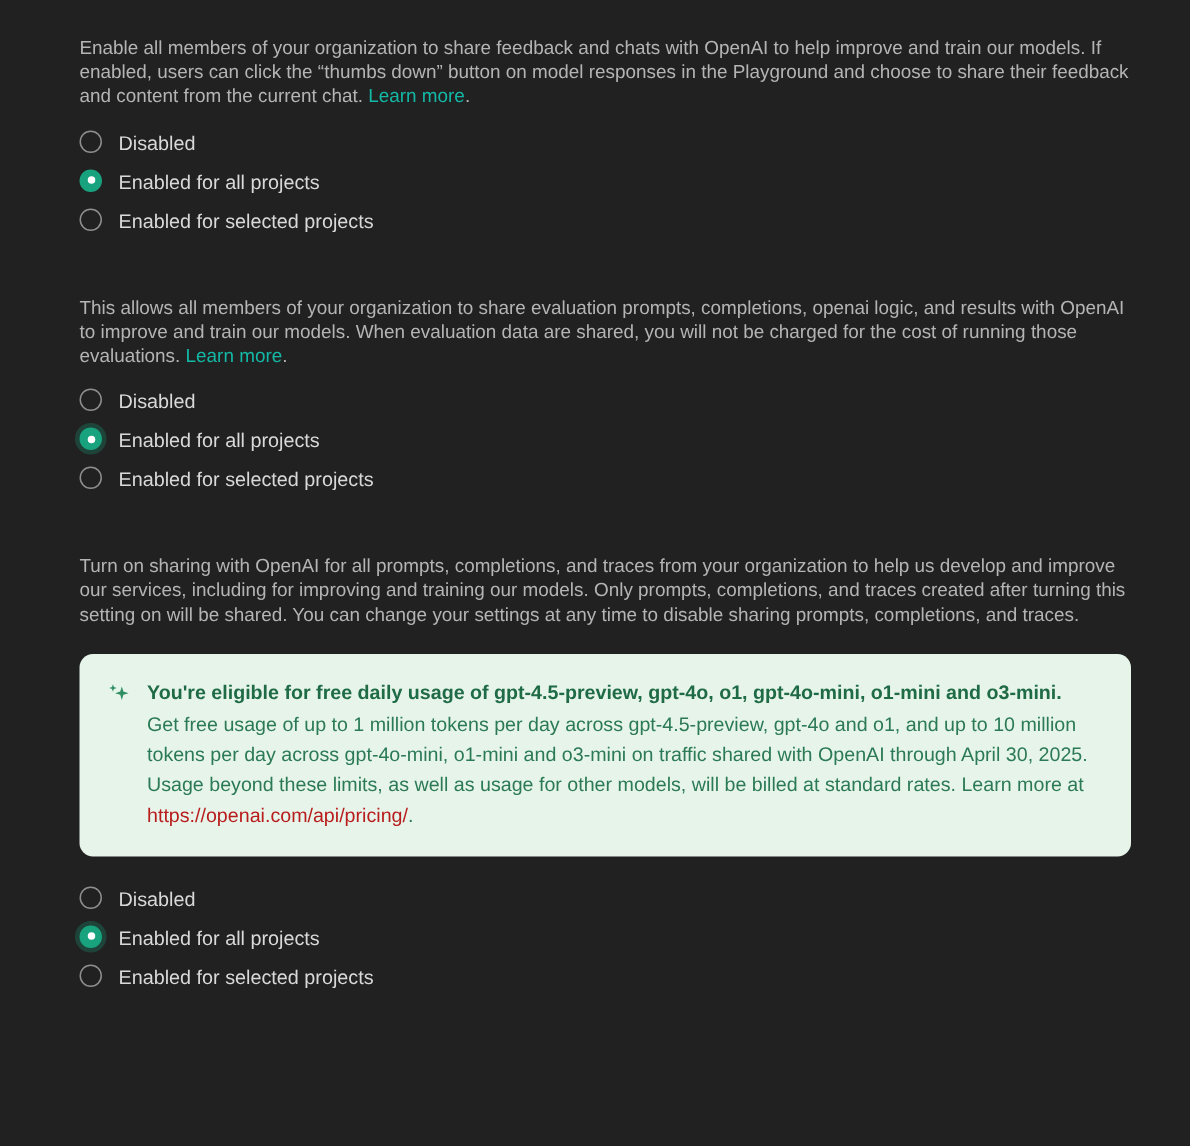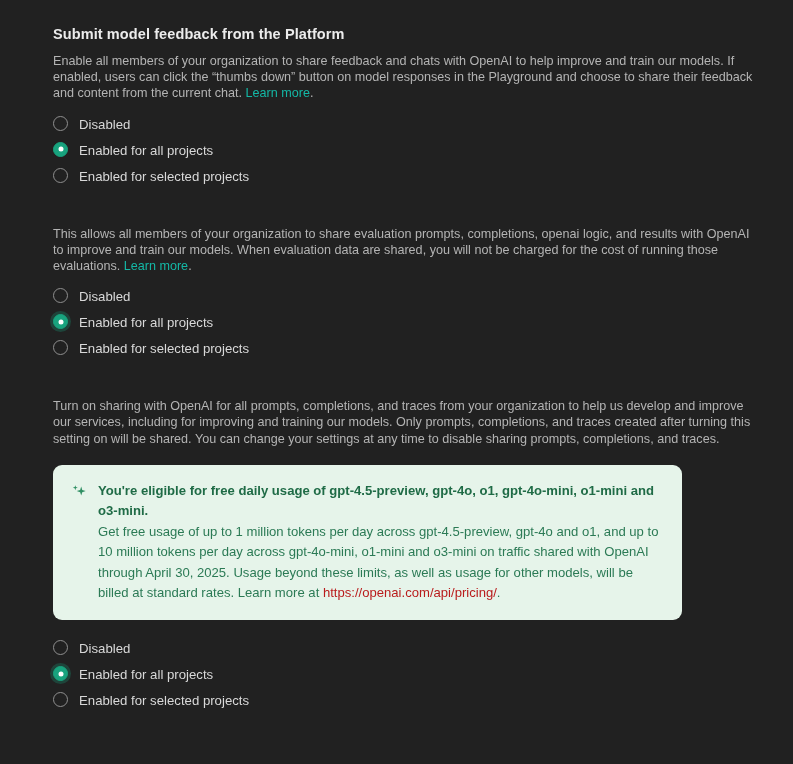--- a/index.html
+++ b/index.html
@@ -95,21 +95,21 @@
     line-height: 18px;
   }
   .gap-lg  { height: 32px; }
 
   
   .callout {
     background: #e6f4ea;
     border-radius: 9px;
     padding: 16px 18px 17px 18px;
     margin: 18px 0 20px 0;
-    width: 629px;
+    width: 701px;
     display: flex;
     align-items: flex-start;
   }
 
   .callout-icon {
     flex: 0 0 auto;
     margin: 3px 10px 0 0;
     line-height: 0;
   }
 
@@ -131,21 +131,20 @@
     text-decoration: none;
     cursor: pointer;
   }
 </style>
 </head>
 <body>
 
 <div class="page">
 
   <div class="section">
-    <div class="section-title">Submit model feedback from the Platform</div>
     <div class="section-desc"><span>Enable all members of your organization to share feedback and chats with OpenAI to help improve and train our models. If enabled, users can click the “thumbs down” button on model responses in the Playground and choose to share their feedback and content from the current chat. </span><a class="link" href="#">Learn more</a><span>.</span></div>
 
     <div class="radio-group">
       <div class="radio-row">
         <span class="radio-mark"></span>
         <span class="radio-label">Disabled</span>
       </div>
       <div class="radio-row checked">
         <span class="radio-mark"></span>
         <span class="radio-label">Enabled for all projects</span>

